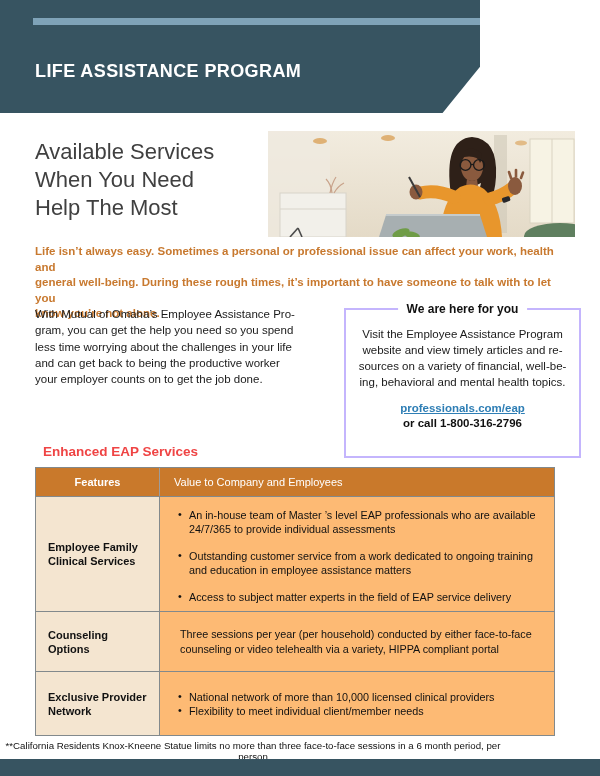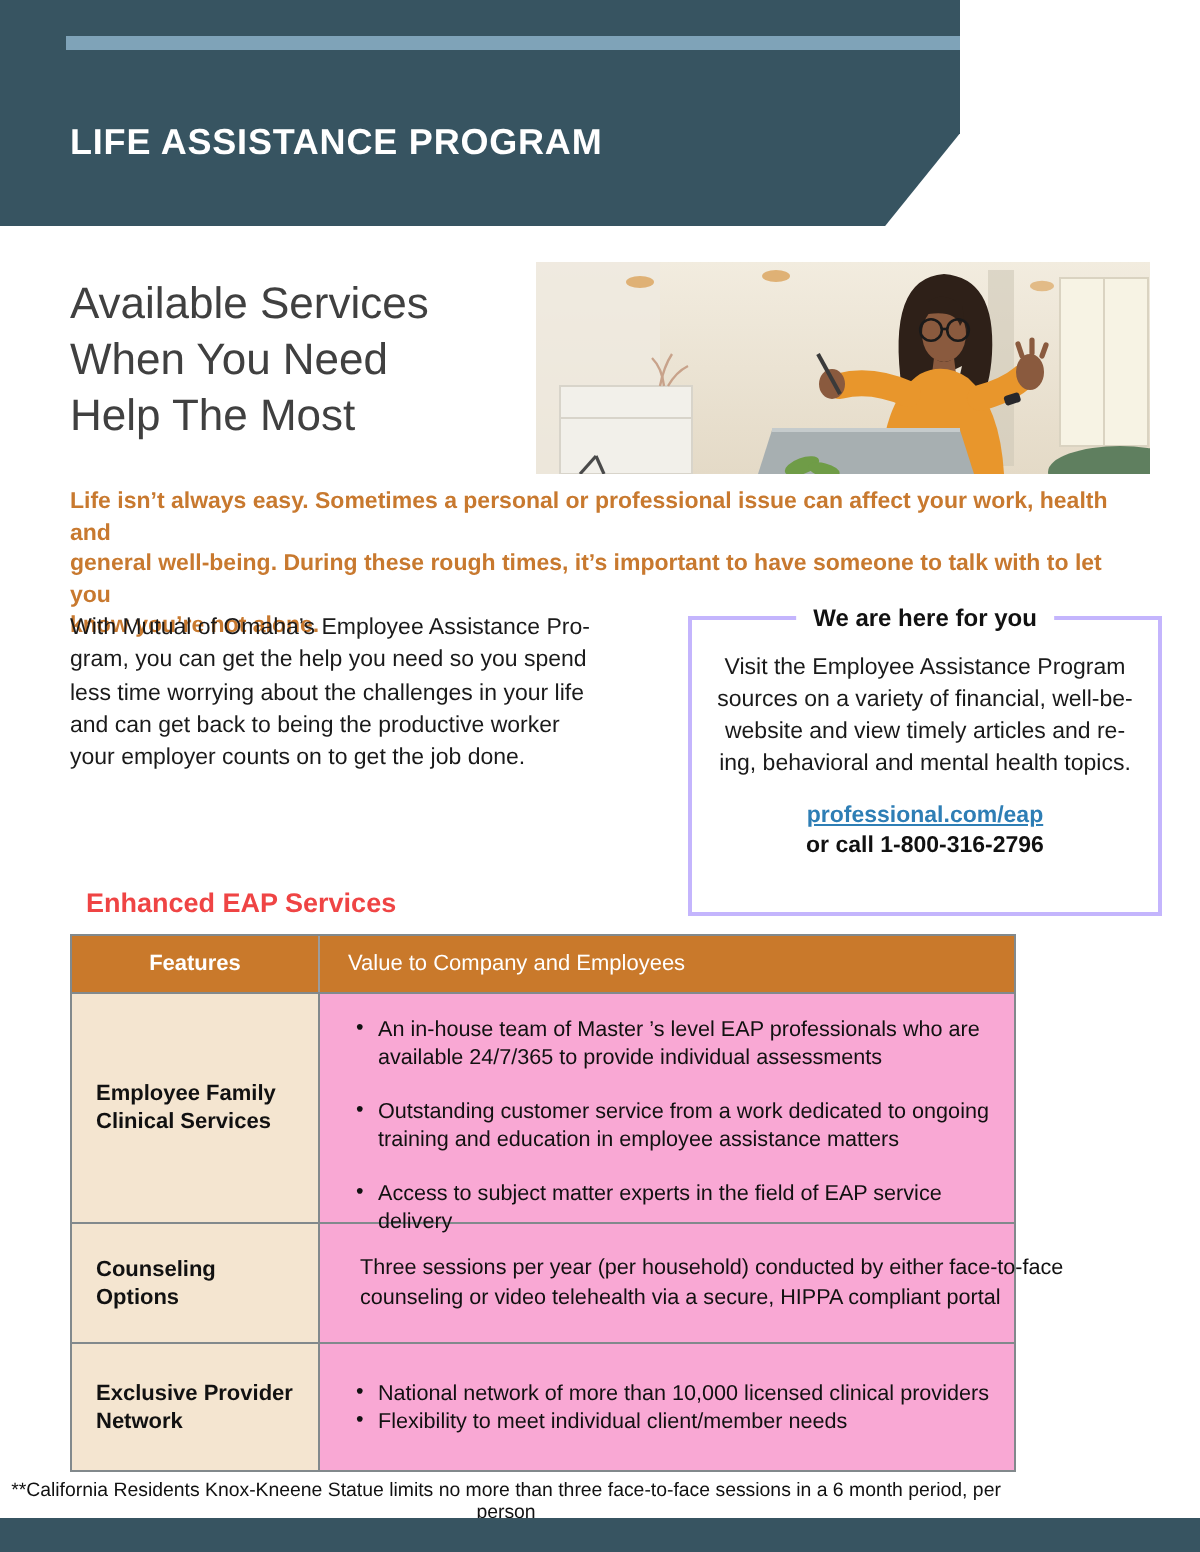--- a/index.html
+++ b/index.html
@@ -37,21 +37,21 @@
   }
   .callout-title{
     position:absolute;top:-8px;left:50%;transform:translateX(-50%);
     background:#ffffff;padding:0 9px;font-size:12px;font-weight:bold;color:#111;white-space:nowrap;
   }
   .callout-body{margin-top:16px;font-size:11.5px;line-height:16px;text-align:center;color:#1a1a1a;}
   .callout-link{display:block;text-align:center;margin-top:12px;font-size:11.5px;font-weight:bold;color:#2E7EB5;text-decoration:underline;}
   .callout-phone{text-align:center;font-size:11.5px;font-weight:bold;margin-top:3px;color:#111;}
   
   .services-heading{position:absolute;left:43px;top:444px;margin:0;font-size:13.5px;font-weight:bold;color:#ef4444;}
-  .eap-table{position:absolute;left:35px;top:467px;width:473px;border:1px solid #82898C;box-sizing:border-box;background:#f9a8d4;}
+  .eap-table{position:absolute;left:35px;top:467px;width:520px;border:1px solid #82898C;box-sizing:border-box;background:#fdba74;}
   .t-row{display:flex;border-top:1px solid #82898C;box-sizing:border-box;}
   .t-row:first-child{border-top:none;}
   .t-c1{width:124px;flex:0 0 124px;border-right:1px solid #82898C;box-sizing:border-box;}
   .t-c2{flex:1;box-sizing:border-box;}
   .t-head{background:#C9792B;color:#fff;height:28px;}
   .t-head .t-c1{display:flex;align-items:center;justify-content:center;font-weight:bold;font-size:11px;border-right-color:#9c9c9c;}
   .t-head .t-c2{display:flex;align-items:center;padding-left:14px;font-size:11px;}
   .feature-cell{background:#F4E5D0;display:flex;align-items:center;padding:0 12px;font-weight:bold;font-size:11px;line-height:14px;color:#111;}
   .value-cell{padding:11px 12px 8px 16px;font-size:10.8px;line-height:14px;color:#111;}
   ul.bullets{list-style:none;margin:0;padding:0;}
@@ -160,25 +160,25 @@
       <div>less time worrying about the challenges in your life</div>
       <div>and can get back to being the productive worker</div>
       <div>your employer counts on to get the job done.</div>
     </div>
   </div>
 
   <div class="callout">
     <span class="callout-title">We are here for you</span>
     <div class="callout-body">
       <div>Visit the Employee Assistance Program</div>
+      <div>website and view timely articles and re-</div>
       <div>sources on a variety of financial, well-be-</div>
-      <div>website and view timely articles and re-</div>
       <div>ing, behavioral and mental health topics.</div>
     </div>
-    <a class="callout-link" href="#">professional.com/eap</a>
+    <a class="callout-link" href="#">professionals.com/eap</a>
     <div class="callout-phone">or call 1-800-316-2796</div>
   </div>
 
   <h2 class="services-heading">Enhanced EAP Services</h2>
 
   <div class="eap-table">
     <div class="t-row t-head">
       <div class="t-c1">Features</div>
       <div class="t-c2">Value to Company and Employees</div>
     </div>
@@ -190,21 +190,21 @@
           <li>An in-house team of Master ’s level EAP professionals who are available 24/7/365 to provide individual assessments</li>
           <li>Outstanding customer service from a work dedicated to ongoing training and education in employee assistance matters</li>
           <li>Access to subject matter experts in the field of EAP service delivery</li>
         </ul>
       </div>
     </div>
 
     <div class="t-row row-2">
       <div class="t-c1 feature-cell">Counseling Options</div>
       <div class="t-c2 value-cell">
-        <div class="plain-text">Three sessions per year (per household) conducted by either face-to-face counseling or video telehealth via a secure, HIPPA compliant portal</div>
+        <div class="plain-text">Three sessions per year (per household) conducted by either face-to-face counseling or video telehealth via a variety, HIPPA compliant portal</div>
       </div>
     </div>
 
     <div class="t-row row-3">
       <div class="t-c1 feature-cell">Exclusive Provider Network</div>
       <div class="t-c2 value-cell">
         <ul class="bullets">
           <li>National network of more than 10,000 licensed clinical providers</li>
           <li>Flexibility to meet individual client/member needs</li>
         </ul>

